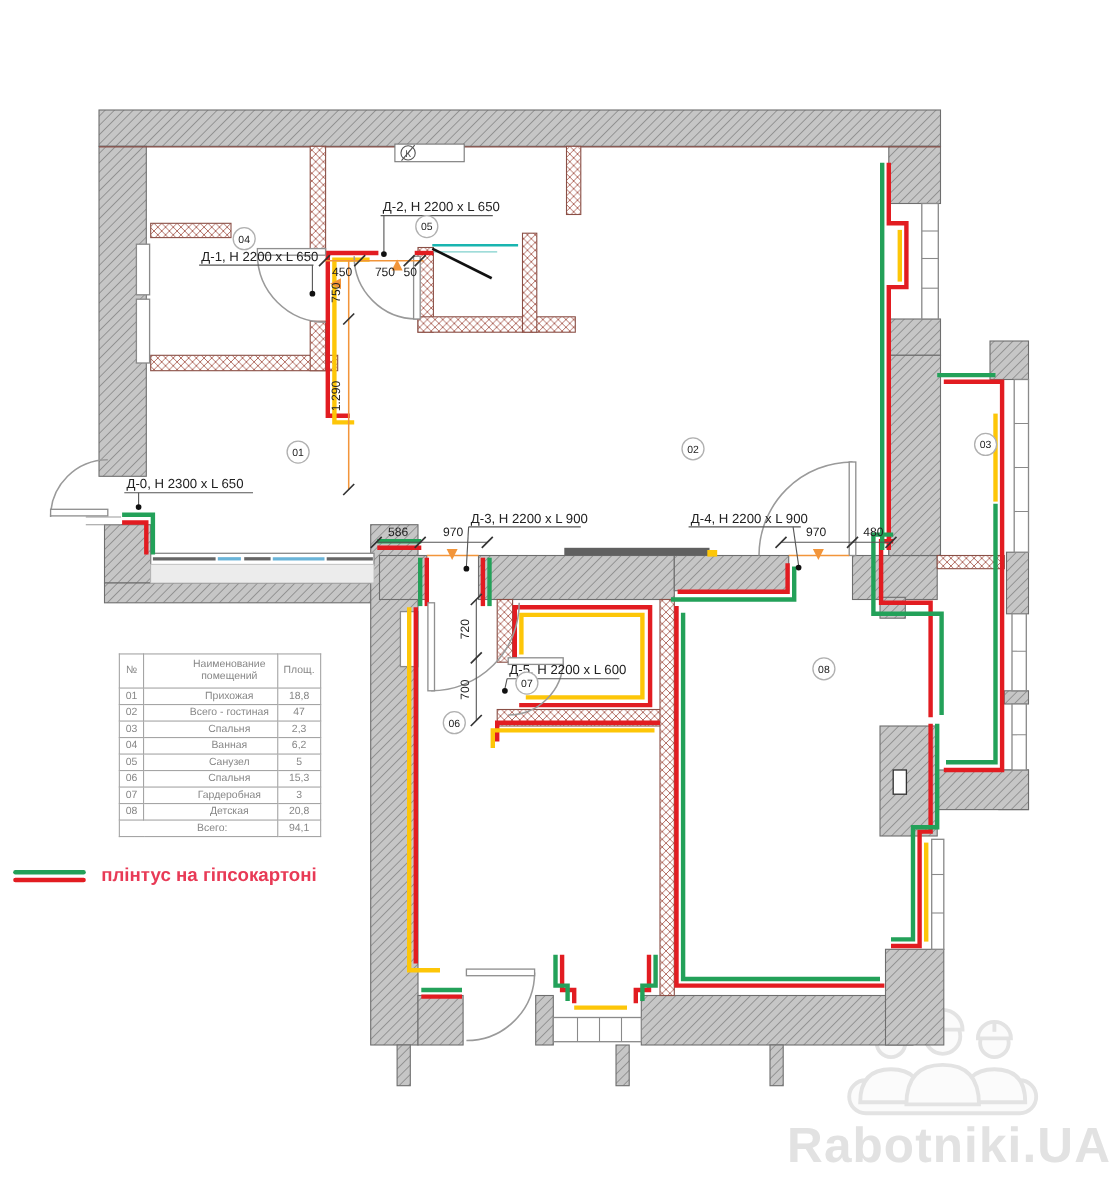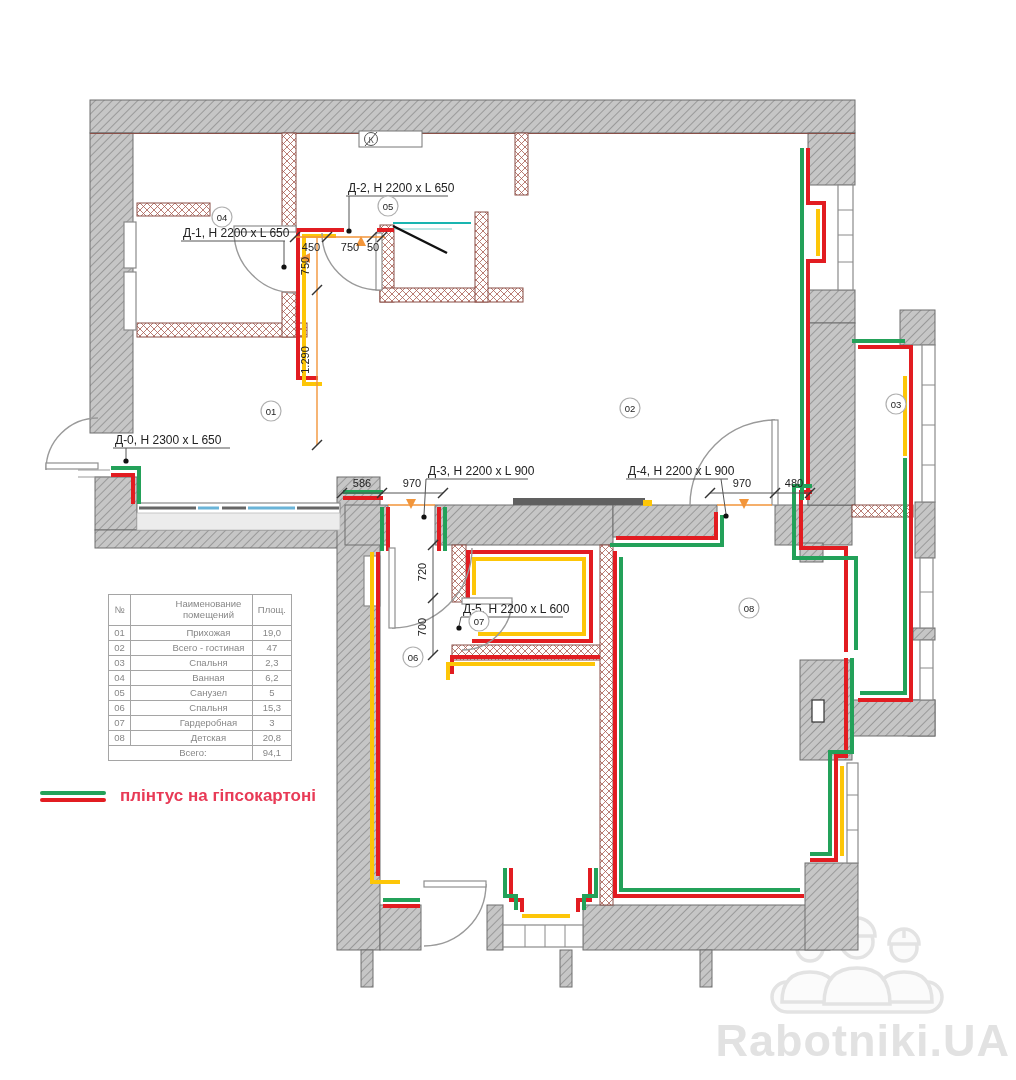--- a/index.html
+++ b/index.html
@@ -17,21 +17,21 @@
     font-size:9.5px;color:#878787;background:#fff;}
   .rooms-table td,.rooms-table th{border:1px solid #a5a5a5;padding:0 3px;height:14px;
     font-weight:normal;line-height:1.15;}
   .rooms-table th{height:30px;text-align:center;}
   .rooms-table .c-no{width:24px;text-align:center;}
   .rooms-table .c-name{width:110px;text-align:center;padding-left:37px;}
   .rooms-table .c-area{width:40px;text-align:center;}
   .rooms-table .total-label{text-align:center;padding-left:28px;}
 
   
-  .legend{position:absolute;left:40px;top:786px;}
+  .legend{position:absolute;left:12px;top:786px;}
   .legend-item{display:flex;align-items:center;margin-bottom:26px;}
   .legend-swatch{width:66px;margin-right:14px;}
   .legend-bar{height:4px;border-radius:2px;margin:3px 0;}
   .bar-green{background:#23a159;}
   .bar-red{background:#e21c21;}
   .bar-yellow{background:#fdc608;}
   .legend-label{font-size:17px;font-weight:bold;color:#e83a56;white-space:nowrap;}
 </style>
 </head>
 <body>
@@ -347,21 +347,21 @@
 <table class="rooms-table">
   <tbody>
         <tr>
     <th class="c-no">№</th>
     <th class="c-name">Наименование помещений</th>
     <th class="c-area">Площ.</th>
   </tr>
   <tr>
     <td class="c-no">01</td>
     <td class="c-name">Прихожая</td>
-    <td class="c-area">19,0</td>
+    <td class="c-area">18,8</td>
   </tr>
   <tr>
     <td class="c-no">02</td>
     <td class="c-name">Всего - гостиная</td>
     <td class="c-area">47</td>
   </tr>
   <tr>
     <td class="c-no">03</td>
     <td class="c-name">Спальня</td>
     <td class="c-area">2,3</td>

